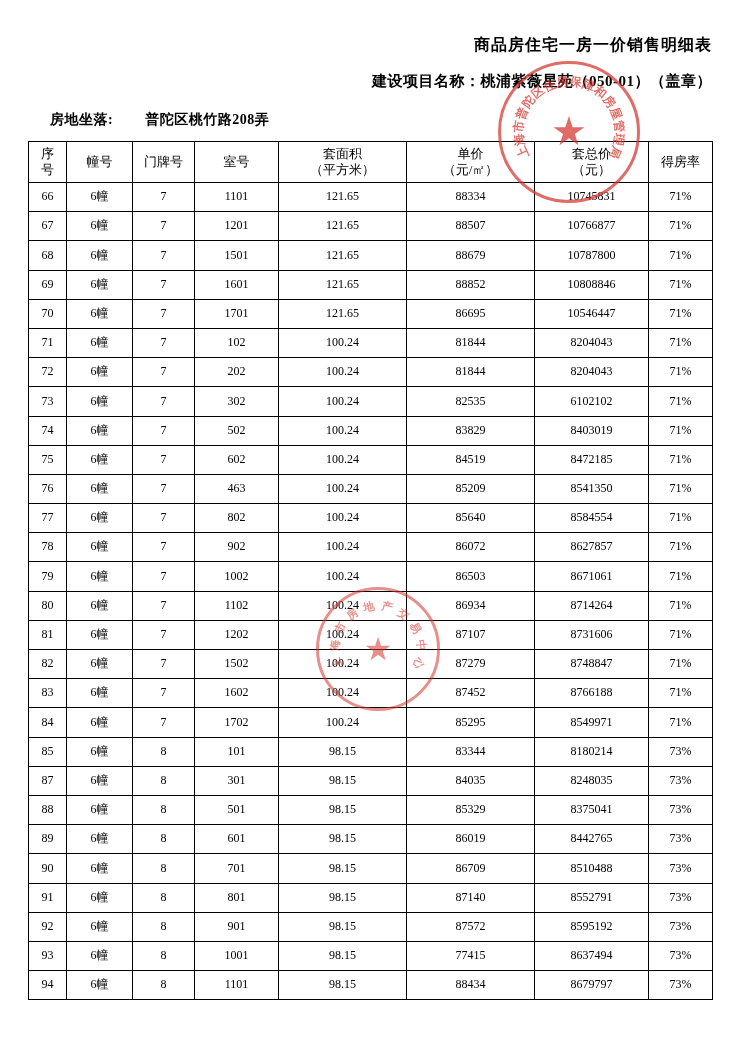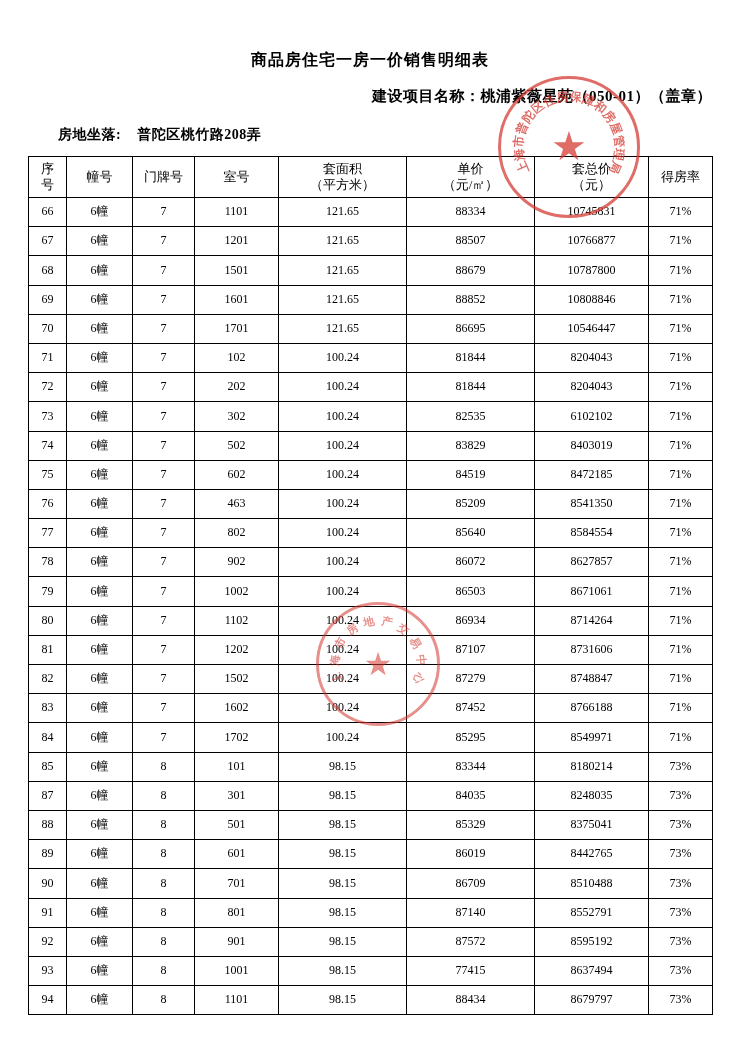--- a/index.html
+++ b/index.html
@@ -16,47 +16,46 @@
     overflow: hidden;
   }
   .page {
     position: relative;
     width: 740px;
     height: 1046px;
     box-sizing: border-box;
     padding: 0 28px;
   }
   .doc-title {
-    text-align: center;
+    text-align: right;
     font-size: 16px;
     font-weight: bold;
     letter-spacing: 1px;
-    margin-top: 50px;
+    margin-top: 35px;
   }
   .project-line {
     text-align: right;
     font-size: 15px;
     font-weight: bold;
     letter-spacing: 0.5px;
     margin-top: 16px;
   }
   .addr-line {
     margin-top: 20px;
     margin-left: 22px;
     font-size: 14px;
     font-weight: bold;
     letter-spacing: 0.5px;
   }
   .addr-label {
     display: inline-block;
-    margin-left: 8px;
   }
   .addr-value {
     display: inline-block;
-    margin-left: 12px;
+    margin-left: 28px;
     font-weight: bold;
   }
   table.price-table {
     margin-top: 12px;
     border-collapse: collapse;
     width: 684px;
     table-layout: fixed;
   }
   table.price-table td, table.price-table th {
     border: 1px solid #000;

